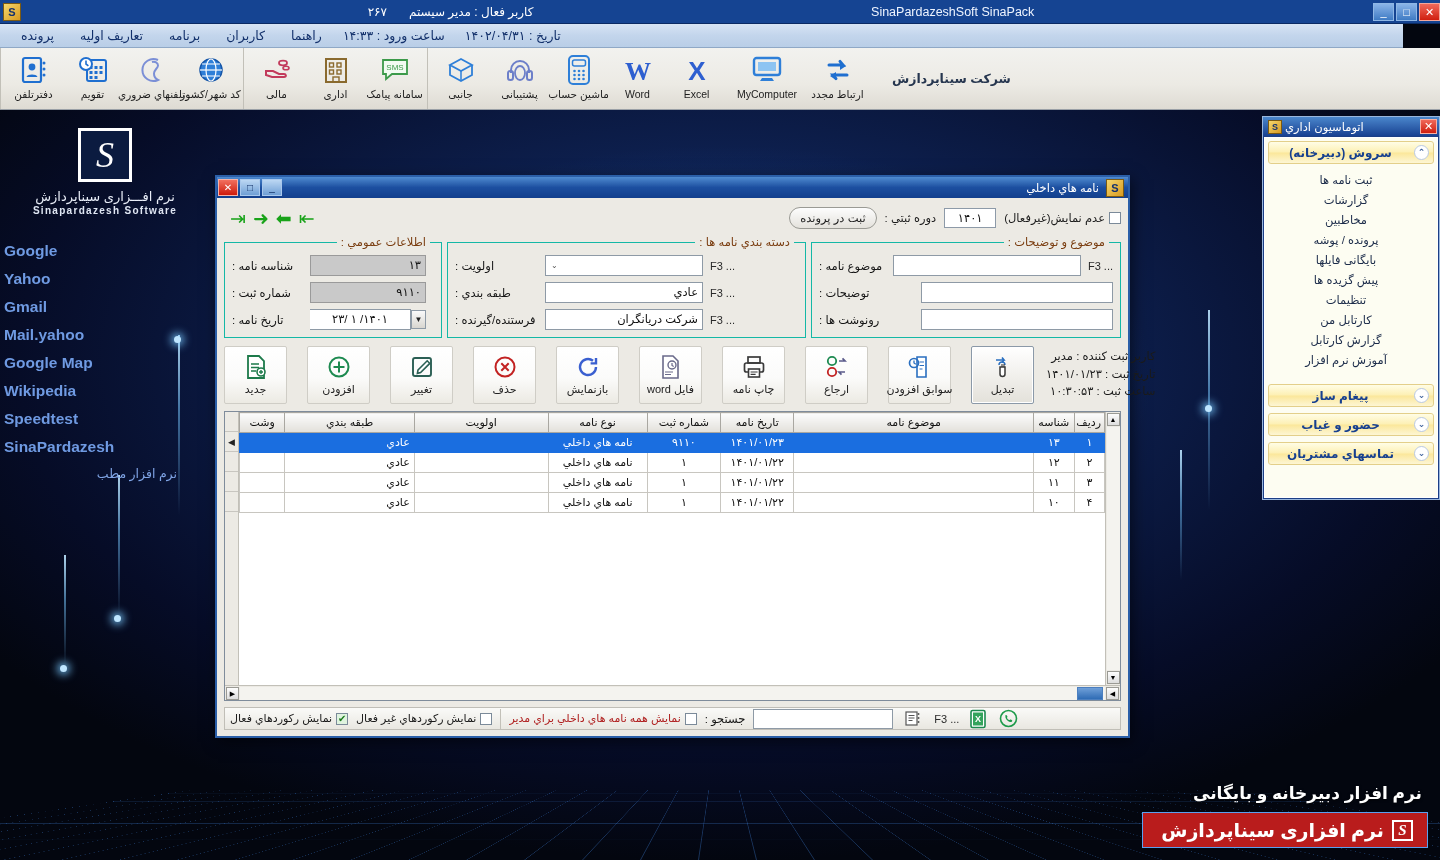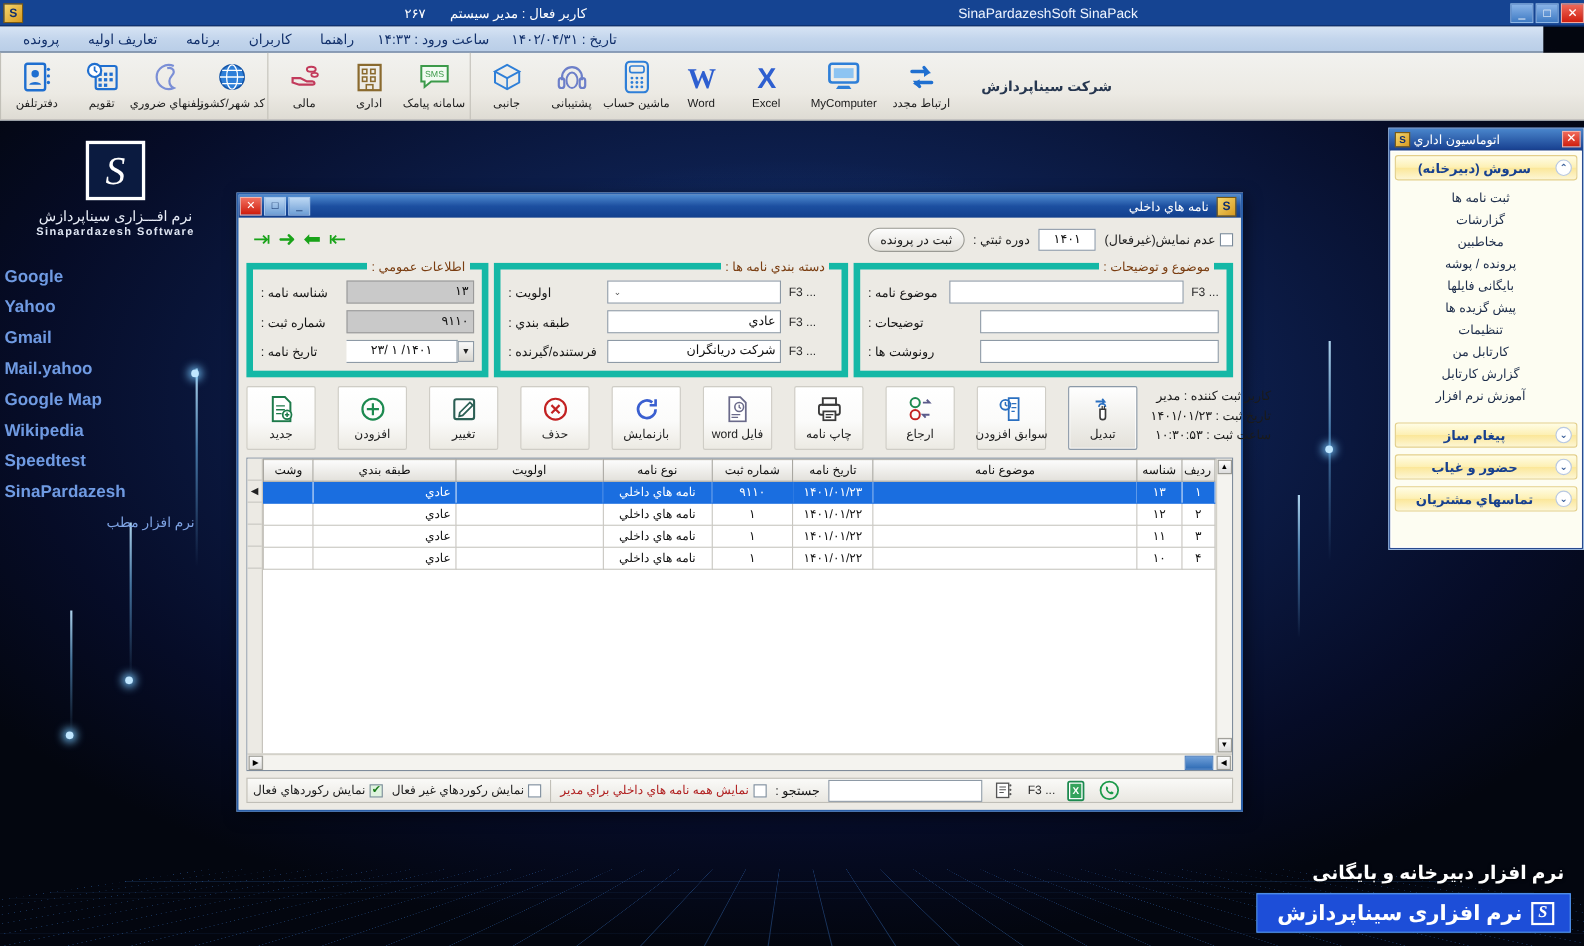--- a/index.html
+++ b/index.html
@@ -213,21 +213,21 @@
     height: 22px; padding: 0 10px; font-size: 11.5px; color: #1b1b1b;
     background: linear-gradient(to bottom,#fdfdfd,#e4e2dc);
     border: 1px solid #9a9a94; border-radius: 11px; white-space: nowrap;
   }
   .nav-arrows { display: flex; flex-direction: row-reverse; gap: 7px; margin-right: auto; padding-left: 6px; }
   .nav-arrow { color: #19a319; font-size: 19px; line-height: 19px; cursor: pointer; }
 
   
   #fields-row { display: flex; flex-direction: row-reverse; gap: 5px; margin-top: 2px; }
   fieldset.grp {
-    border: 6px solid #14b8a6; margin: 0; padding: 6px 7px 7px 7px;
+    border: 1px solid #14b8a6; margin: 0; padding: 6px 7px 7px 7px;
     background: transparent; position: relative;
   }
   fieldset.grp > legend {
     font-size: 11.5px; color: #7a3d10; padding: 0 4px; margin-right: 4px;
   }
   .frow { display: flex; flex-direction: row-reverse; align-items: center; gap: 4px; margin-bottom: 6px; }
   .frow:last-child { margin-bottom: 0; }
   .flabel { font-size: 11.5px; color: #151515; white-space: nowrap; text-align: left; }
   .finput {
     height: 21px; border: 1px solid #8e9aa6; background: #fff;
@@ -313,21 +313,21 @@
   .f-icon-btn { width: 22px; height: 22px; display: flex; align-items: center; justify-content: center; }
 
   
   #product-badge-1 {
     position: absolute; right: 18px; bottom: 56px;
     color: #ffffff; font-size: 17px; font-weight: bold; white-space: nowrap;
     text-shadow: 0 1px 3px rgba(0,0,0,.8);
   }
   #product-badge-2 {
     position: absolute; right: 12px; bottom: 12px; height: 36px;
-    background: #1d4ed8; border: 1px solid #5ba0f0;
+    background: #b91c1c; border: 1px solid #5ba0f0;
     display: flex; flex-direction: row-reverse; align-items: center; gap: 8px;
     padding: 0 14px 0 18px;
     color: #fff; font-size: 19px; font-weight: bold; white-space: nowrap;
   }
   #badge-logo { width: 21px; height: 21px; border: 2px solid #fff; display:flex; align-items:center; justify-content:center; font-family:"Liberation Serif",serif; font-style: italic; font-size: 15px; }
 </style>
 </head>
 <body>
 
 <div id="desktop-bg">
@@ -649,21 +649,21 @@
         </div>
         <div class="frow">
           <span class="flabel" style="width:74px">تاریخ نامه :</span>
           <div class="date-wrap">
             <div class="finput" style="width:101px;text-align:center">۱۴۰۱/ ۱ /۲۳</div>
             <div class="combo-arrow">▼</div>
           </div>
         </div>
       </fieldset>
 
-      <fieldset class="grp" style="width:322px">
+      <fieldset class="grp" style="width:359px">
         <legend>دسته بندي نامه ها :</legend>
         <div class="frow">
           <span class="flabel" style="width:86px">اولویت :</span>
           <div class="finput" style="width:158px;position:relative">
               <span style="position:absolute;left:5px;top:0;font-size:8px;color:#555">⌄</span>
             </div>
           <span class="fhint">F3 ...</span>
         </div>
         <div class="frow">
           <span class="flabel" style="width:86px">طبقه بندي :</span>

